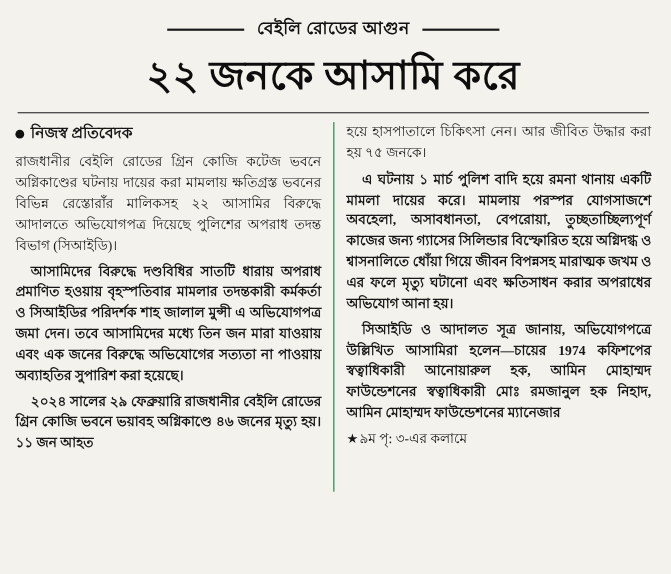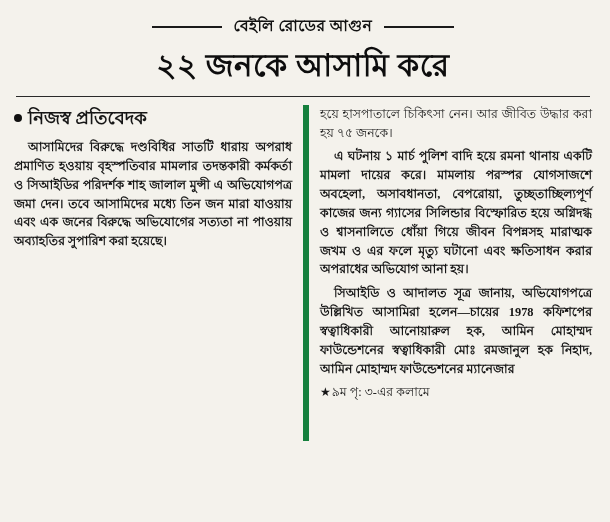--- a/index.html
+++ b/index.html
@@ -42,21 +42,21 @@
     font-size: 15.5px;
     font-weight: bold;
     letter-spacing: 0.5px;
     white-space: nowrap;
     color: #111;
   }
 
   
   .headline {
     text-align: center;
-    font-size: 31px;
+    font-size: 36px;
     font-weight: bold;
     line-height: 1.28;
     letter-spacing: 0.5px;
     margin: 6px 0 2px 0;
     color: #0d0d0d;
   }
   .headline .l2 { display: block; }
 
   .head-rule {
     height: 1px;
@@ -75,29 +75,29 @@
     box-sizing: border-box;
     font-size: 12.4px;
     line-height: 1.52;
     text-align: justify;
     text-justify: inter-word;
     color: #161616;
   }
   .col.left { padding-right: 11px; }
   .col.right {
     padding-left: 11px;
-    border-left: 6px solid #15803d;
+    border-left: 1px solid #15803d;
   }
 
   .byline {
     display: flex;
     align-items: center;
     gap: 6px;
     font-weight: bold;
-    font-size: 18px;
+    font-size: 14px;
     margin-bottom: 6px;
   }
   .byline .dot {
     width: 8px;
     height: 8px;
     border-radius: 50%;
     background: #111;
     flex: 0 0 8px;
     display: inline-block;
   }
@@ -133,26 +133,28 @@
 
   <div class="head-rule"></div>
 
   <div class="cols">
 
     <div class="col left">
       <div class="byline">
         <span class="dot"></span>
         <span>নিজস্ব প্রতিবেদক</span>
       </div>
+      <p class="para">রাজধানীর বেইলি রোডের গ্রিন কোজি কটেজ ভবনে অগ্নিকাণ্ডের ঘটনায় দায়ের করা মামলায় ক্ষতিগ্রস্ত ভবনের বিভিন্ন রেস্তোরাঁর মালিকসহ ২২ আসামির বিরুদ্ধে আদালতে অভিযোগপত্র দিয়েছে পুলিশের অপরাধ তদন্ত বিভাগ (সিআইডি)।</p>
       <p class="para indent">আসামিদের বিরুদ্ধে দণ্ডবিধির সাতটি ধারায় অপরাধ প্রমাণিত হওয়ায় বৃহস্পতিবার মামলার তদন্তকারী কর্মকর্তা ও সিআইডির পরিদর্শক শাহ জালাল মুন্সী এ অভিযোগপত্র জমা দেন। তবে আসামিদের মধ্যে তিন জন মারা যাওয়ায় এবং এক জনের বিরুদ্ধে অভিযোগের সত্যতা না পাওয়ায় অব্যাহতির সুপারিশ করা হয়েছে।</p>
+      <p class="para indent">২০২৪ সালের ২৯ ফেব্রুয়ারি রাজধানীর বেইলি রোডের গ্রিন কোজি ভবনে ভয়াবহ অগ্নিকাণ্ডে ৪৬ জনের মৃত্যু হয়। ১১ জন আহত</p>
     </div>
 
     <div class="col right">
       <p class="para">হয়ে হাসপাতালে চিকিৎসা নেন। আর জীবিত উদ্ধার করা হয় ৭৫ জনকে।</p>
       <p class="para indent">এ ঘটনায় ১ মার্চ পুলিশ বাদি হয়ে রমনা থানায় একটি মামলা দায়ের করে। মামলায় পরস্পর যোগসাজশে অবহেলা, অসাবধানতা, বেপরোয়া, তুচ্ছতাচ্ছিল্যপূর্ণ কাজের জন্য গ্যাসের সিলিন্ডার বিস্ফোরিত হয়ে অগ্নিদগ্ধ ও শ্বাসনালিতে ধোঁয়া গিয়ে জীবন বিপন্নসহ মারাত্মক জখম ও এর ফলে মৃত্যু ঘটানো এবং ক্ষতিসাধন করার অপরাধের অভিযোগ আনা হয়।</p>
-      <p class="para indent">সিআইডি ও আদালত সূত্র জানায়, অভিযোগপত্রে উল্লিখিত আসামিরা হলেন—চায়ের 1978 কফিশপের স্বত্বাধিকারী আনোয়ারুল হক, আমিন মোহাম্মদ ফাউন্ডেশনের স্বত্বাধিকারী মোঃ রমজানুল হক নিহাদ, আমিন মোহাম্মদ ফাউন্ডেশনের ম্যানেজার</p>
+      <p class="para indent">সিআইডি ও আদালত সূত্র জানায়, অভিযোগপত্রে উল্লিখিত আসামিরা হলেন—চায়ের 1974 কফিশপের স্বত্বাধিকারী আনোয়ারুল হক, আমিন মোহাম্মদ ফাউন্ডেশনের স্বত্বাধিকারী মোঃ রমজানুল হক নিহাদ, আমিন মোহাম্মদ ফাউন্ডেশনের ম্যানেজার</p>
       <div class="jump">
         <span class="star">★</span><span>৯ম পৃ: ৩-এর কলামে</span>
       </div>
     </div>
 
   </div>
 </div>
 
 </body></html>

